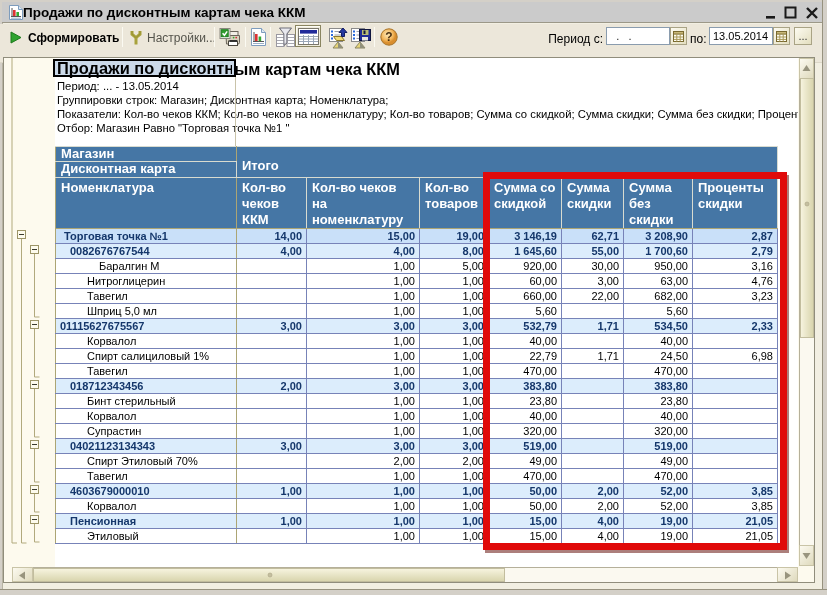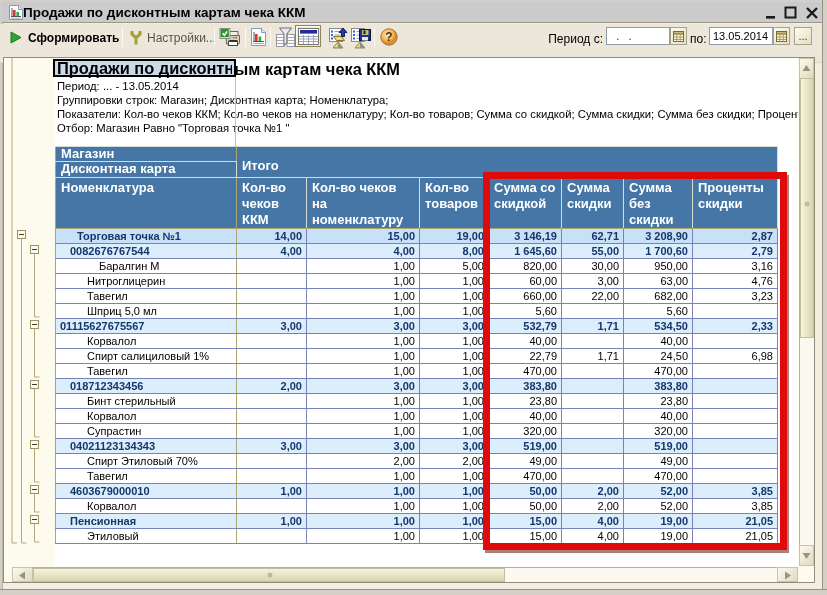--- a/index.html
+++ b/index.html
@@ -282,21 +282,21 @@
     <th class="c1">Номенклатура</th>
     <th>Кол-во<br>чеков<br>ККМ</th>
     <th>Кол-во чеков<br>на<br>номенклатуру</th>
     <th>Кол-во<br>товаров</th>
     <th>Сумма со<br>скидкой</th>
     <th>Сумма<br>скидки</th>
     <th>Сумма<br>без<br>скидки</th>
     <th>Проценты<br>скидки</th>
   </tr>
 <tr class="g1">
-        <td class="nm" style="padding-left:21px">Торговая точка №1</td>
+        <td class="nm" style="padding-left:8px">Торговая точка №1</td>
         <td class="num">14,00</td>
         <td class="num">15,00</td>
         <td class="num">19,00</td>
         <td class="num">3&nbsp;146,19</td>
         <td class="num">62,71</td>
         <td class="num">3&nbsp;208,90</td>
         <td class="num">2,87</td>
       </tr>
 <tr class="g2">
         <td class="nm" style="padding-left:14px">0082676767544</td>
@@ -306,21 +306,21 @@
         <td class="num">1&nbsp;645,60</td>
         <td class="num">55,00</td>
         <td class="num">1&nbsp;700,60</td>
         <td class="num">2,79</td>
       </tr>
 <tr class="it">
         <td class="nm" style="padding-left:43px">Баралгин М</td>
         <td class="num"></td>
         <td class="num">1,00</td>
         <td class="num">5,00</td>
-        <td class="num">820,00</td>
+        <td class="num">920,00</td>
         <td class="num">30,00</td>
         <td class="num">950,00</td>
         <td class="num">3,16</td>
       </tr>
 <tr class="it">
         <td class="nm" style="padding-left:31px">Нитроглицерин</td>
         <td class="num"></td>
         <td class="num">1,00</td>
         <td class="num">1,00</td>
         <td class="num">60,00</td>

